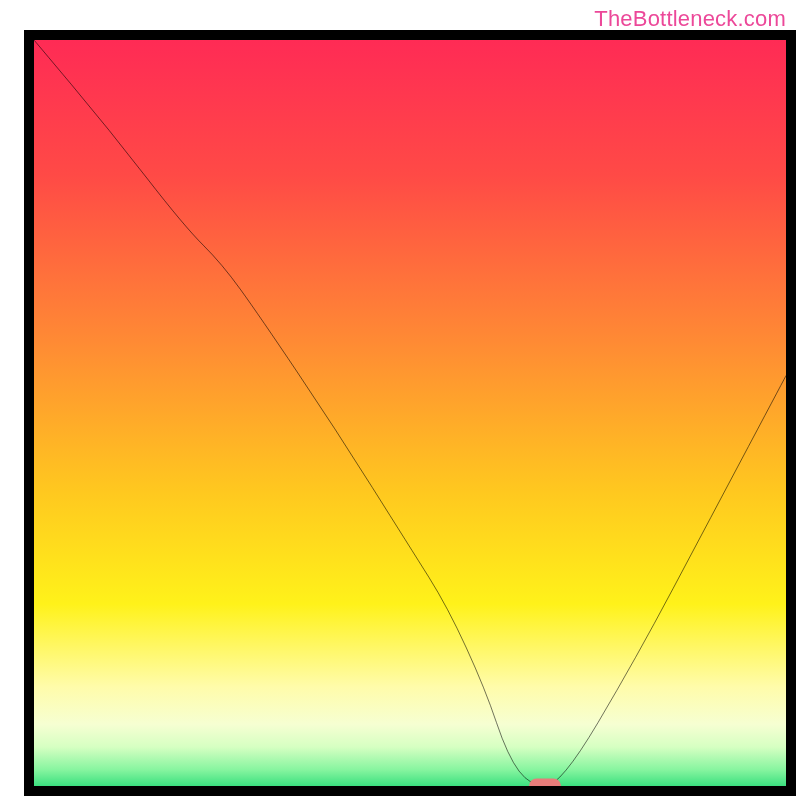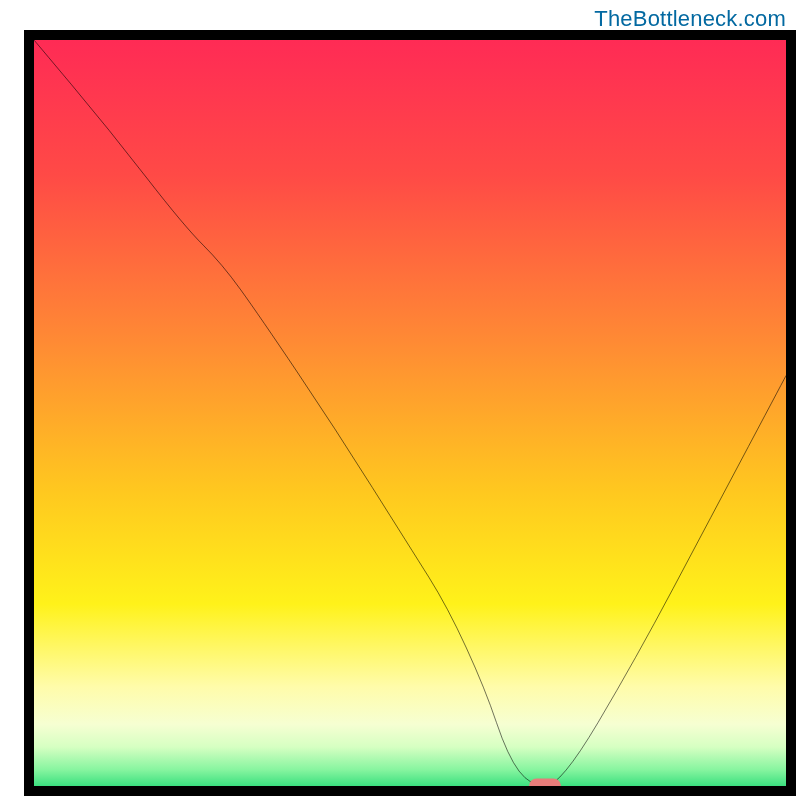--- a/index.html
+++ b/index.html
@@ -14,21 +14,21 @@
     position: relative;
     width: 800px;
     height: 800px;
   }
   .watermark {
     position: absolute;
     top: 6px;
     right: 14px;
     font-family: Arial, Helvetica, sans-serif;
     font-size: 22px;
-    color: #0369a1;
+    color: #ec4899;
     font-weight: 500;
     letter-spacing: 0.2px;
   }
   
   .frame {
     position: absolute;
     left: 24px;
     top: 30px;
     width: 752px;   
     height: 746px;  

